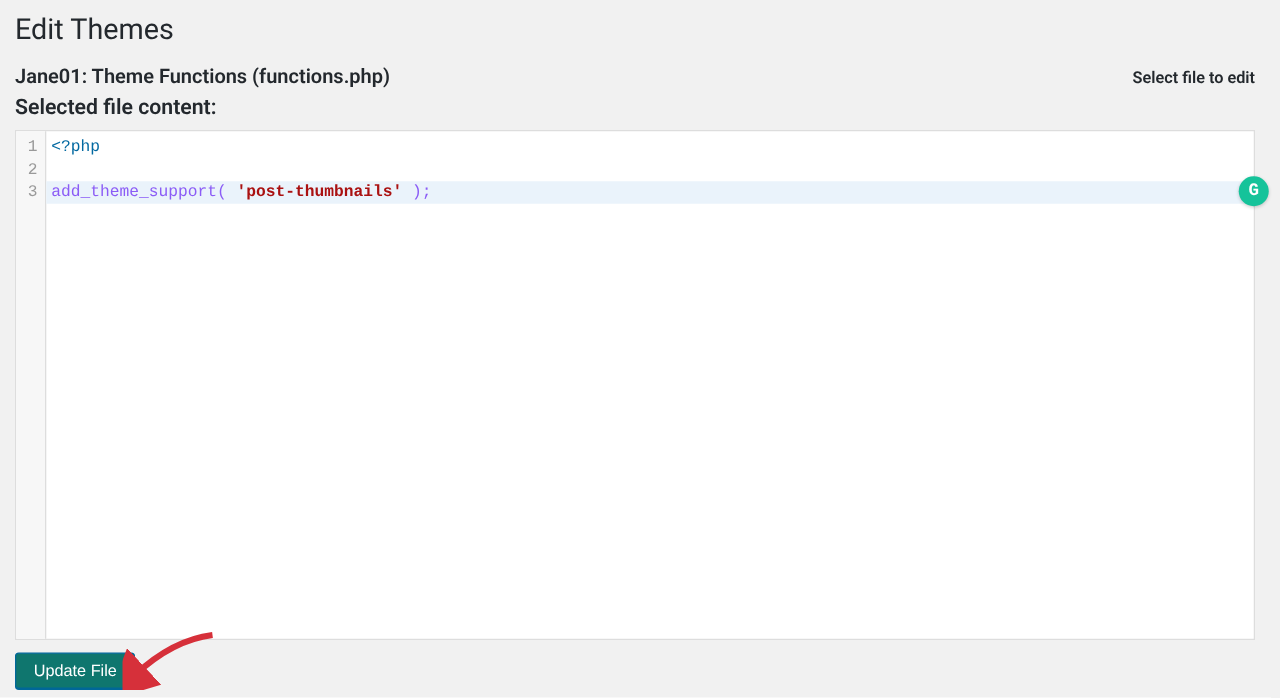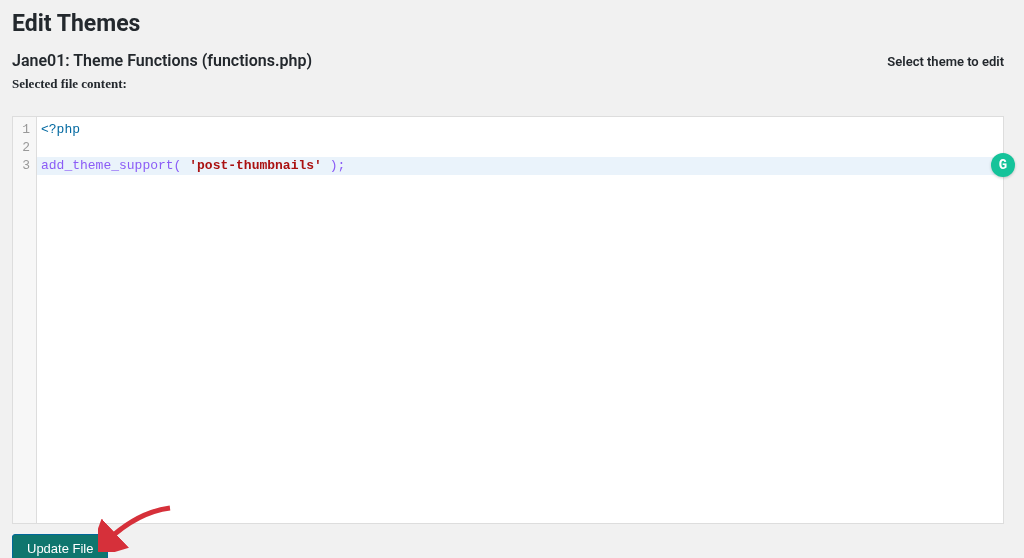--- a/index.html
+++ b/index.html
@@ -10,21 +10,21 @@
       width: 1024px;
       height: 558px;
       overflow: hidden;
       position: relative;
     }
     .wrap {
       padding: 8px 20px 0 12px;
     }
     h1.page-title {
       font-size: 23px;
-      font-weight: 700;
+      font-weight: 400;
       color: #23282d;
       margin: 0 0 14px 0;
       padding: 2px 0 0 0;
     }
     .header-row {
       display: flex;
       justify-content: space-between;
       align-items: baseline;
       margin-bottom: 6px;
     }
@@ -32,26 +32,25 @@
       font-size: 16px;
       font-weight: 600;
       color: #23282d;
     }
     .select-theme-label {
       font-size: 13px;
       font-weight: 600;
       color: #23282d;
     }
     .content-label {
-      font-size: 13px;
+      font-size: 17px;
       font-weight: 600;
       color: #23282d;
       display: block;
-      margin-bottom: 24px;
-      font-family: Liberation Serif, serif;
+      margin-bottom: 8px;
     }
     .editor-container {
       background: #fff;
       border: 1px solid #ddd;
       height: 408px;
       font-family: Consolas, Monaco, "Courier New", monospace;
       font-size: 13px;
       line-height: 18px;
       display: flex;
       position: relative;
@@ -121,21 +120,21 @@
     }
   </style>
 </head>
 <body>
 
 <div class="wrap">
   <h1 class="page-title">Edit Themes</h1>
 
   <div class="header-row">
     <h2 class="file-title">Jane01: Theme Functions (functions.php)</h2>
-    <span class="select-theme-label">Select theme to edit</span>
+    <span class="select-theme-label">Select file to edit</span>
   </div>
 
   <label class="content-label">Selected file content:</label>
 
   <div class="editor-container">
     <div class="gutter" id="gutter">
         <div>1</div>
         <div>2</div>
         <div>3</div>
       </div>

